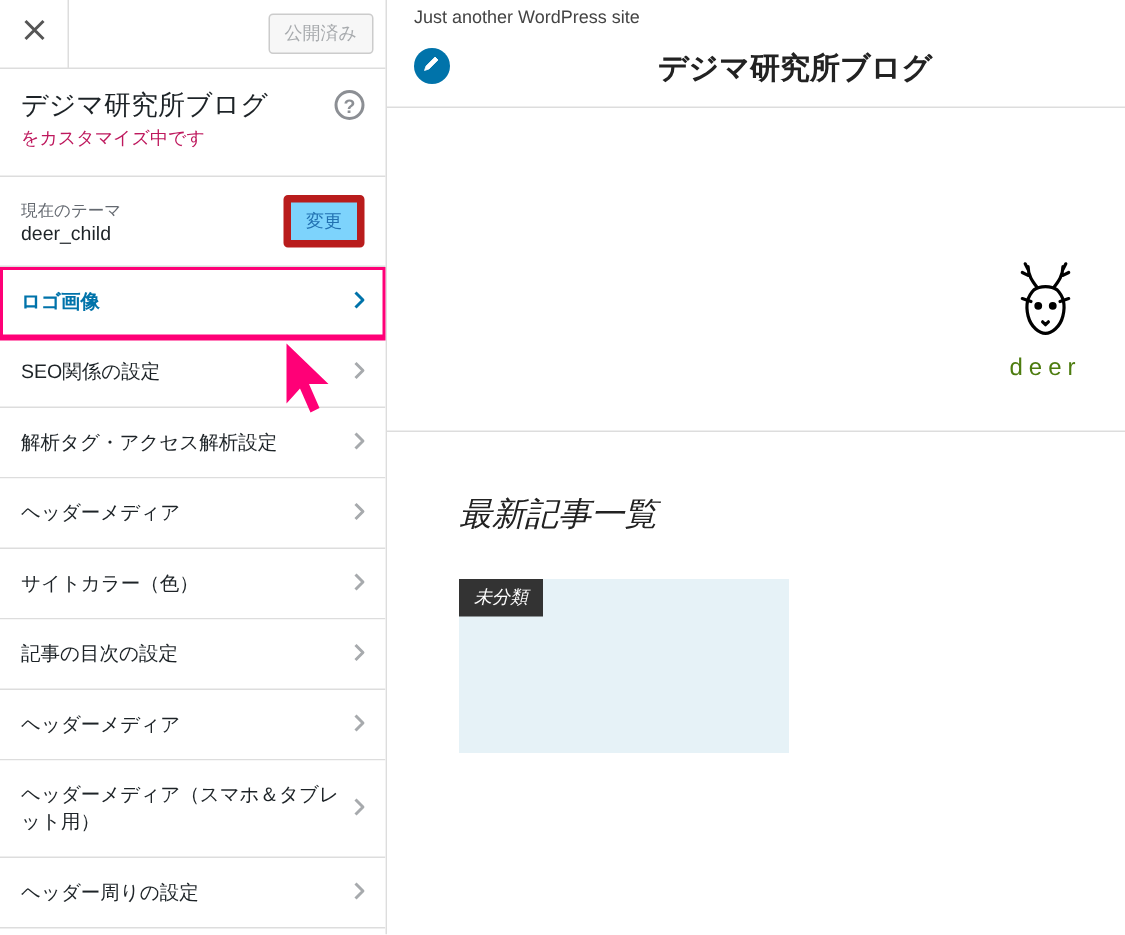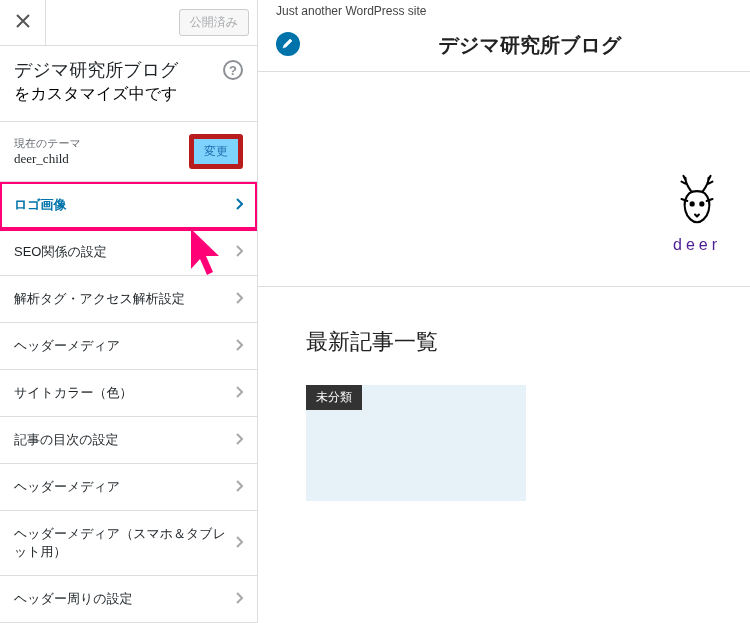--- a/index.html
+++ b/index.html
@@ -8,26 +8,26 @@
 
 
 .sidebar { width: 258px; border-right: 1px solid #ddd; background: #fff; display: flex; flex-direction: column; }
 .sb-top { height: 46px; display: flex; align-items: center; border-bottom: 1px solid #ddd; }
 .sb-close { width: 46px; height: 46px; display: flex; align-items: center; justify-content: center; border-right: 1px solid #ddd; color: #555; cursor: pointer; }
 .sb-close svg { width: 14px; height: 14px; }
 .sb-top-spacer { flex: 1; }
 .sb-publish { margin-right: 8px; border: 1px solid #ccc; background: #f7f7f7; color: #a7aaad; padding: 4px 10px; border-radius: 3px; font-size: 12px; }
 .sb-titlewrap { padding: 12px 14px 16px; border-bottom: 1px solid #ddd; position: relative; }
 .sb-title { font-size: 18px; font-weight: 400; color: #1d2327; }
-.sb-sub { font-size: 16px; color: #000000; margin-top: 2px; }
+.sb-sub { font-size: 12px; color: #be185d; margin-top: 2px; }
 .sb-help { position: absolute; right: 14px; top: 14px; width: 20px; height: 20px; border: 2px solid #8c8f94; border-radius: 50%; display: flex; align-items: center; justify-content: center; font-size: 13px; color: #8c8f94; font-weight: bold; cursor: pointer; }
 .sb-theme { padding: 12px 14px; border-bottom: 1px solid #ddd; display: flex; align-items: center; }
 .sb-theme-info { flex: 1; }
 .sb-theme-label { font-size: 11px; color: #646970; }
-.sb-theme-name { font-size: 13px; color: #1d2327; font-family: Liberation Serif, serif; }
+.sb-theme-name { font-size: 13px; color: #1d2327; }
 .sb-change { border: 5px solid #b91c1c; color: #2271b1; background: #7dd3fc; padding: 4px 10px; border-radius: 3px; font-size: 12px; cursor: pointer; }
 .sb-list { flex: 1; overflow-y: auto; }
 .sb-item { display: flex; align-items: center; justify-content: space-between; padding: 14px 14px; border-bottom: 1px solid #ddd; font-size: 13px; color: #1d2327; cursor: pointer; background: #fff; }
 .sb-item .chev { color: #a7aaad; }
 .sb-item.highlighted { outline: 4px solid #ff0077; outline-offset: -2px; position: relative; z-index: 2; }
 .sb-item.highlighted .label { color: #0073aa; font-weight: 600; }
 .sb-item.highlighted .chev svg path { stroke: #0073aa; }
 .chev svg { width: 8px; height: 12px; }
 
 
@@ -37,23 +37,23 @@
 
 .preview { flex: 1; background: #fff; position: relative; overflow: hidden; }
 .pv-tagline { font-size: 12px; color: #444; padding: 4px 0 8px 18px; }
 .pv-header { text-align: center; position: relative; padding: 6px 0 12px 52px; border-bottom: 1px solid #ddd; }
 .pv-site-title { font-size: 20px; font-weight: 700; color: #222; }
 .pv-edit { position: absolute; left: 18px; top: 32px; width: 24px; height: 24px; border-radius: 50%; background: #0073aa; display: flex; align-items: center; justify-content: center; cursor: pointer; }
 .pv-edit svg { width: 12px; height: 12px; }
 .pv-logo-area { text-align: right; padding: 100px 24px 20px 0; }
 .pv-logo { display: inline-block; text-align: center; }
 .pv-logo svg { width: 58px; height: 58px; }
-.pv-logo-text { font-size: 16px; letter-spacing: 4px; color: #4c1d95; margin-top: 2px; }
+.pv-logo-text { font-size: 16px; letter-spacing: 4px; color: #4d7c0f; margin-top: 2px; }
 .pv-divider { border-top: 1px solid #ddd; margin-top: 12px; }
-.pv-latest { padding: 40px 5px 0 48px; }
+.pv-latest { padding: 40px 5px 0 48px; font-style: italic; }
 .pv-latest h2 { font-size: 22px; font-weight: 400; color: #222; margin-bottom: 28px; }
 .pv-card { width: 220px; height: 116px; background: #e6f2f7; position: relative; }
 .pv-card-tag { position: absolute; top: 0; left: 0; background: #333; color: #fff; font-size: 12px; padding: 4px 10px; }
 </style>
 </head>
 <body>
 
 <div class="layout">
   <aside class="sidebar">
     <div class="sb-top">

